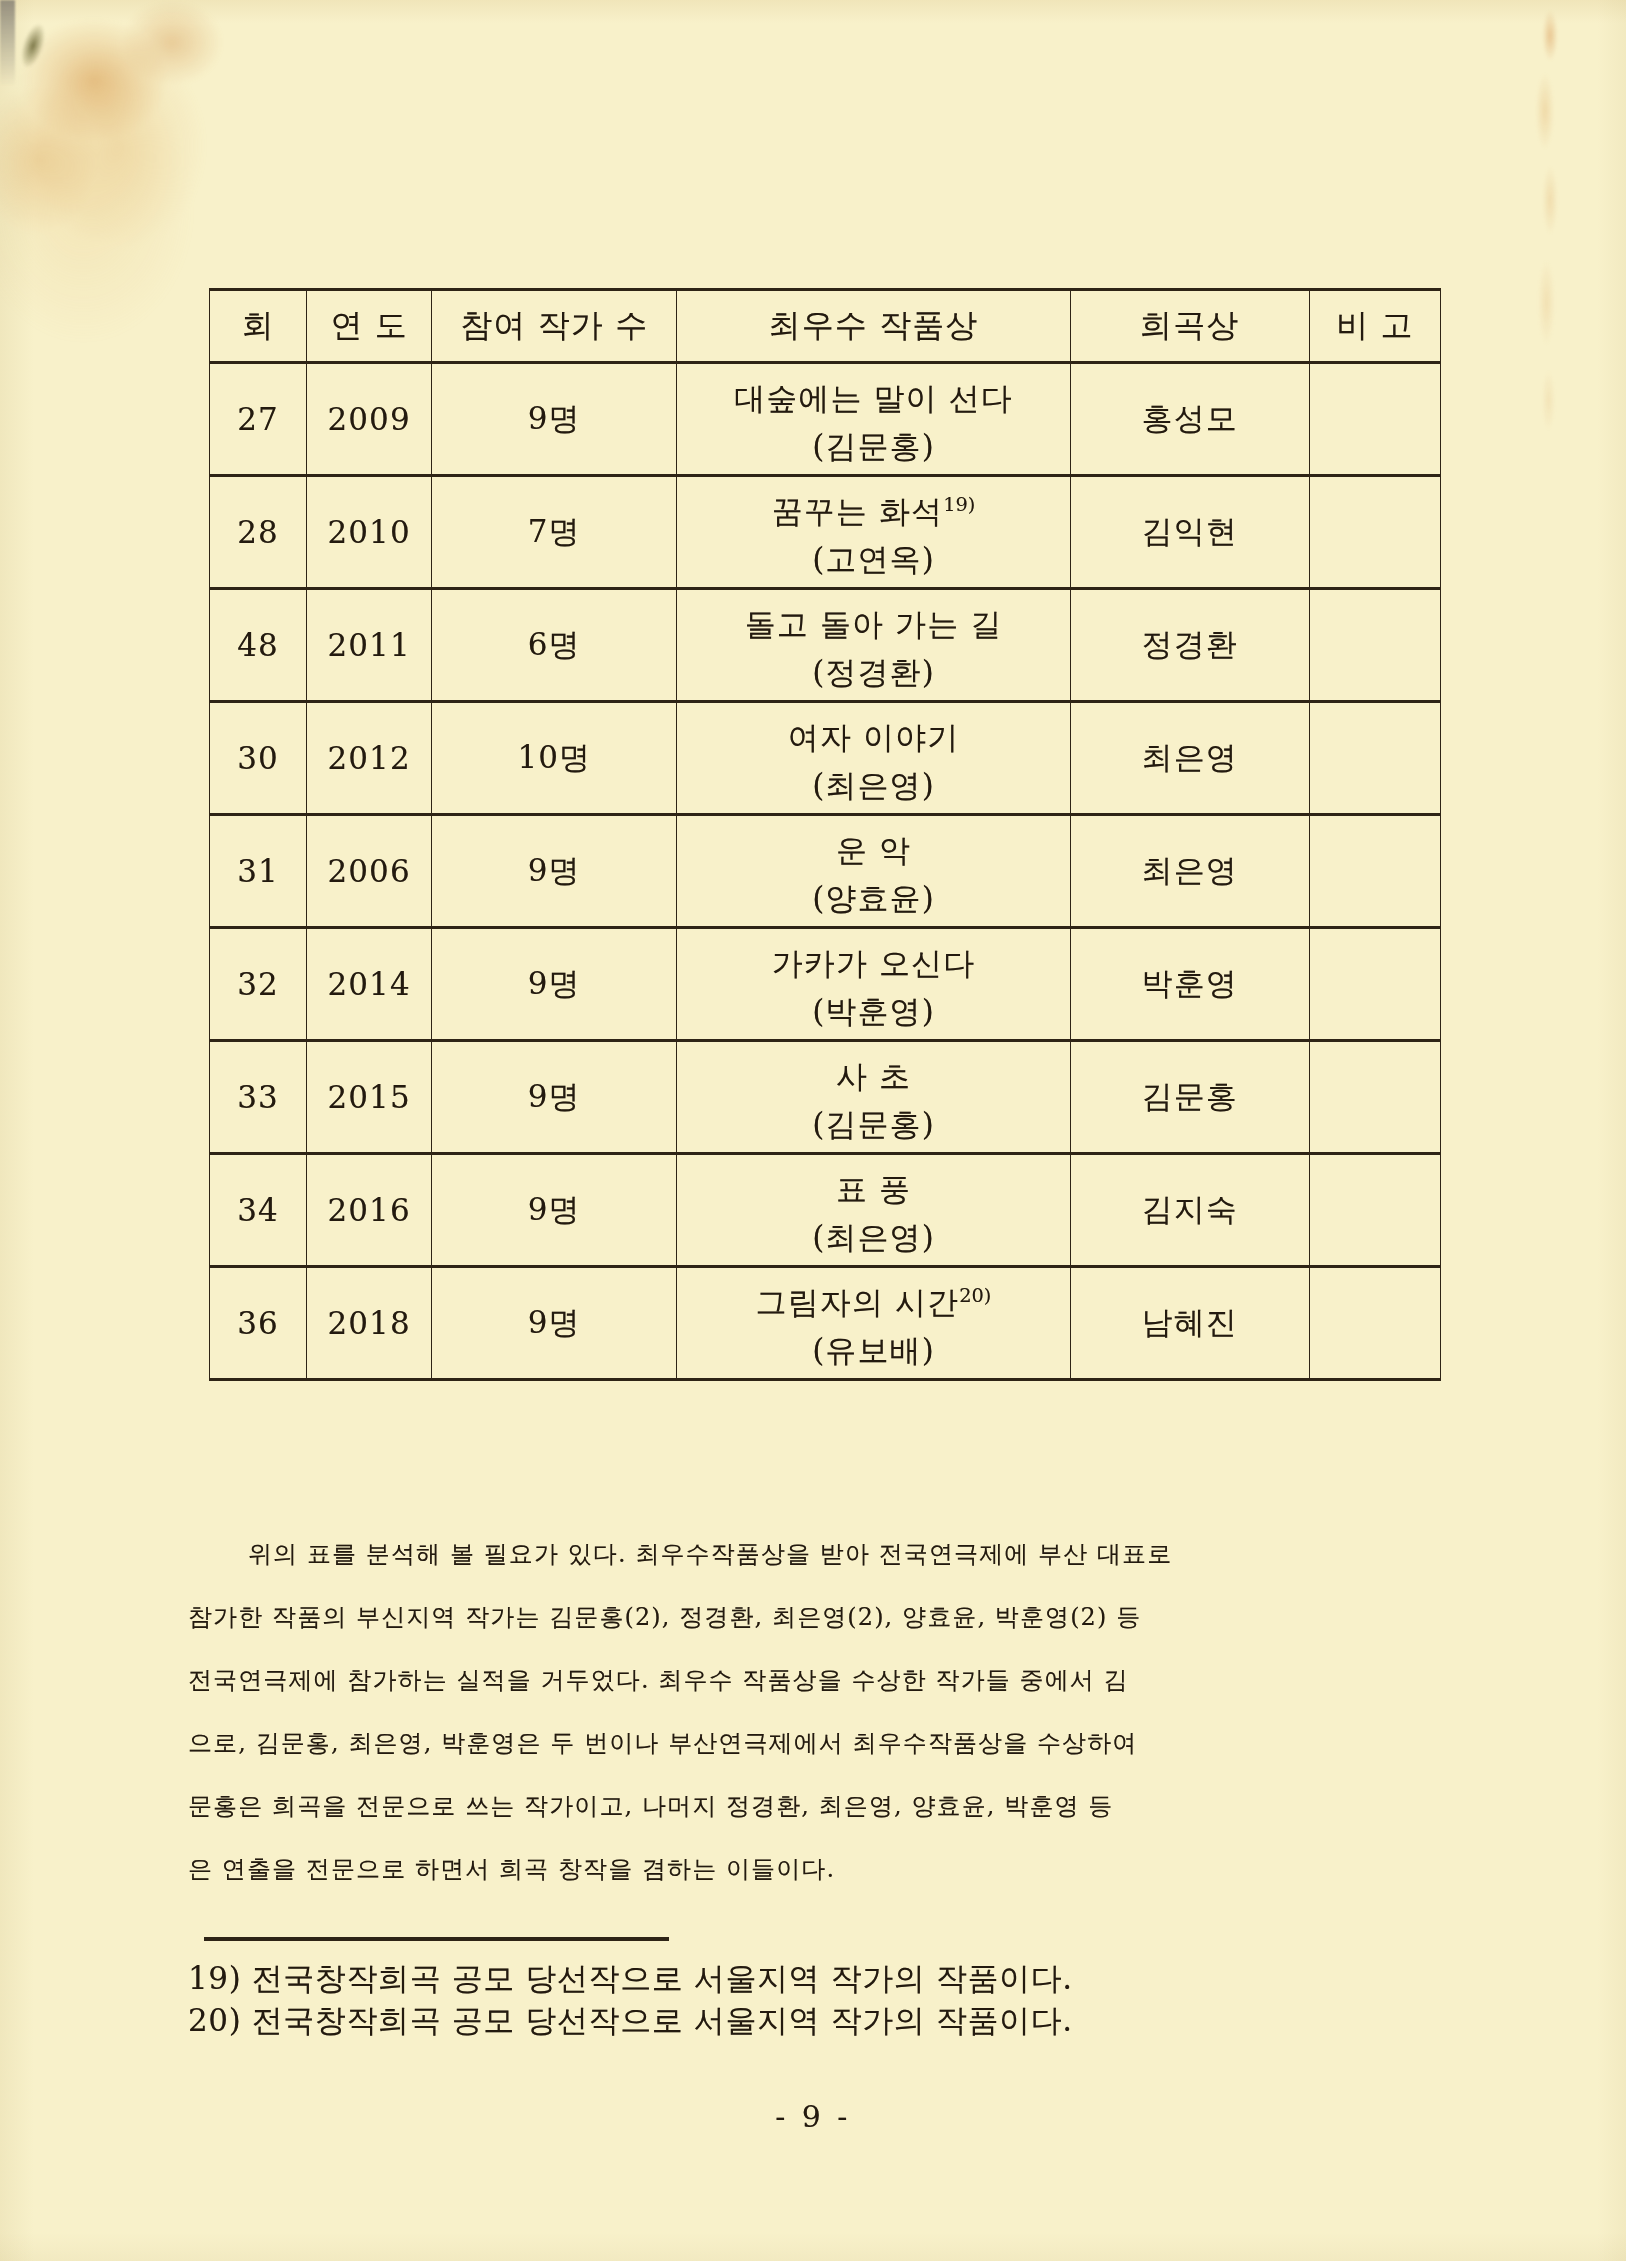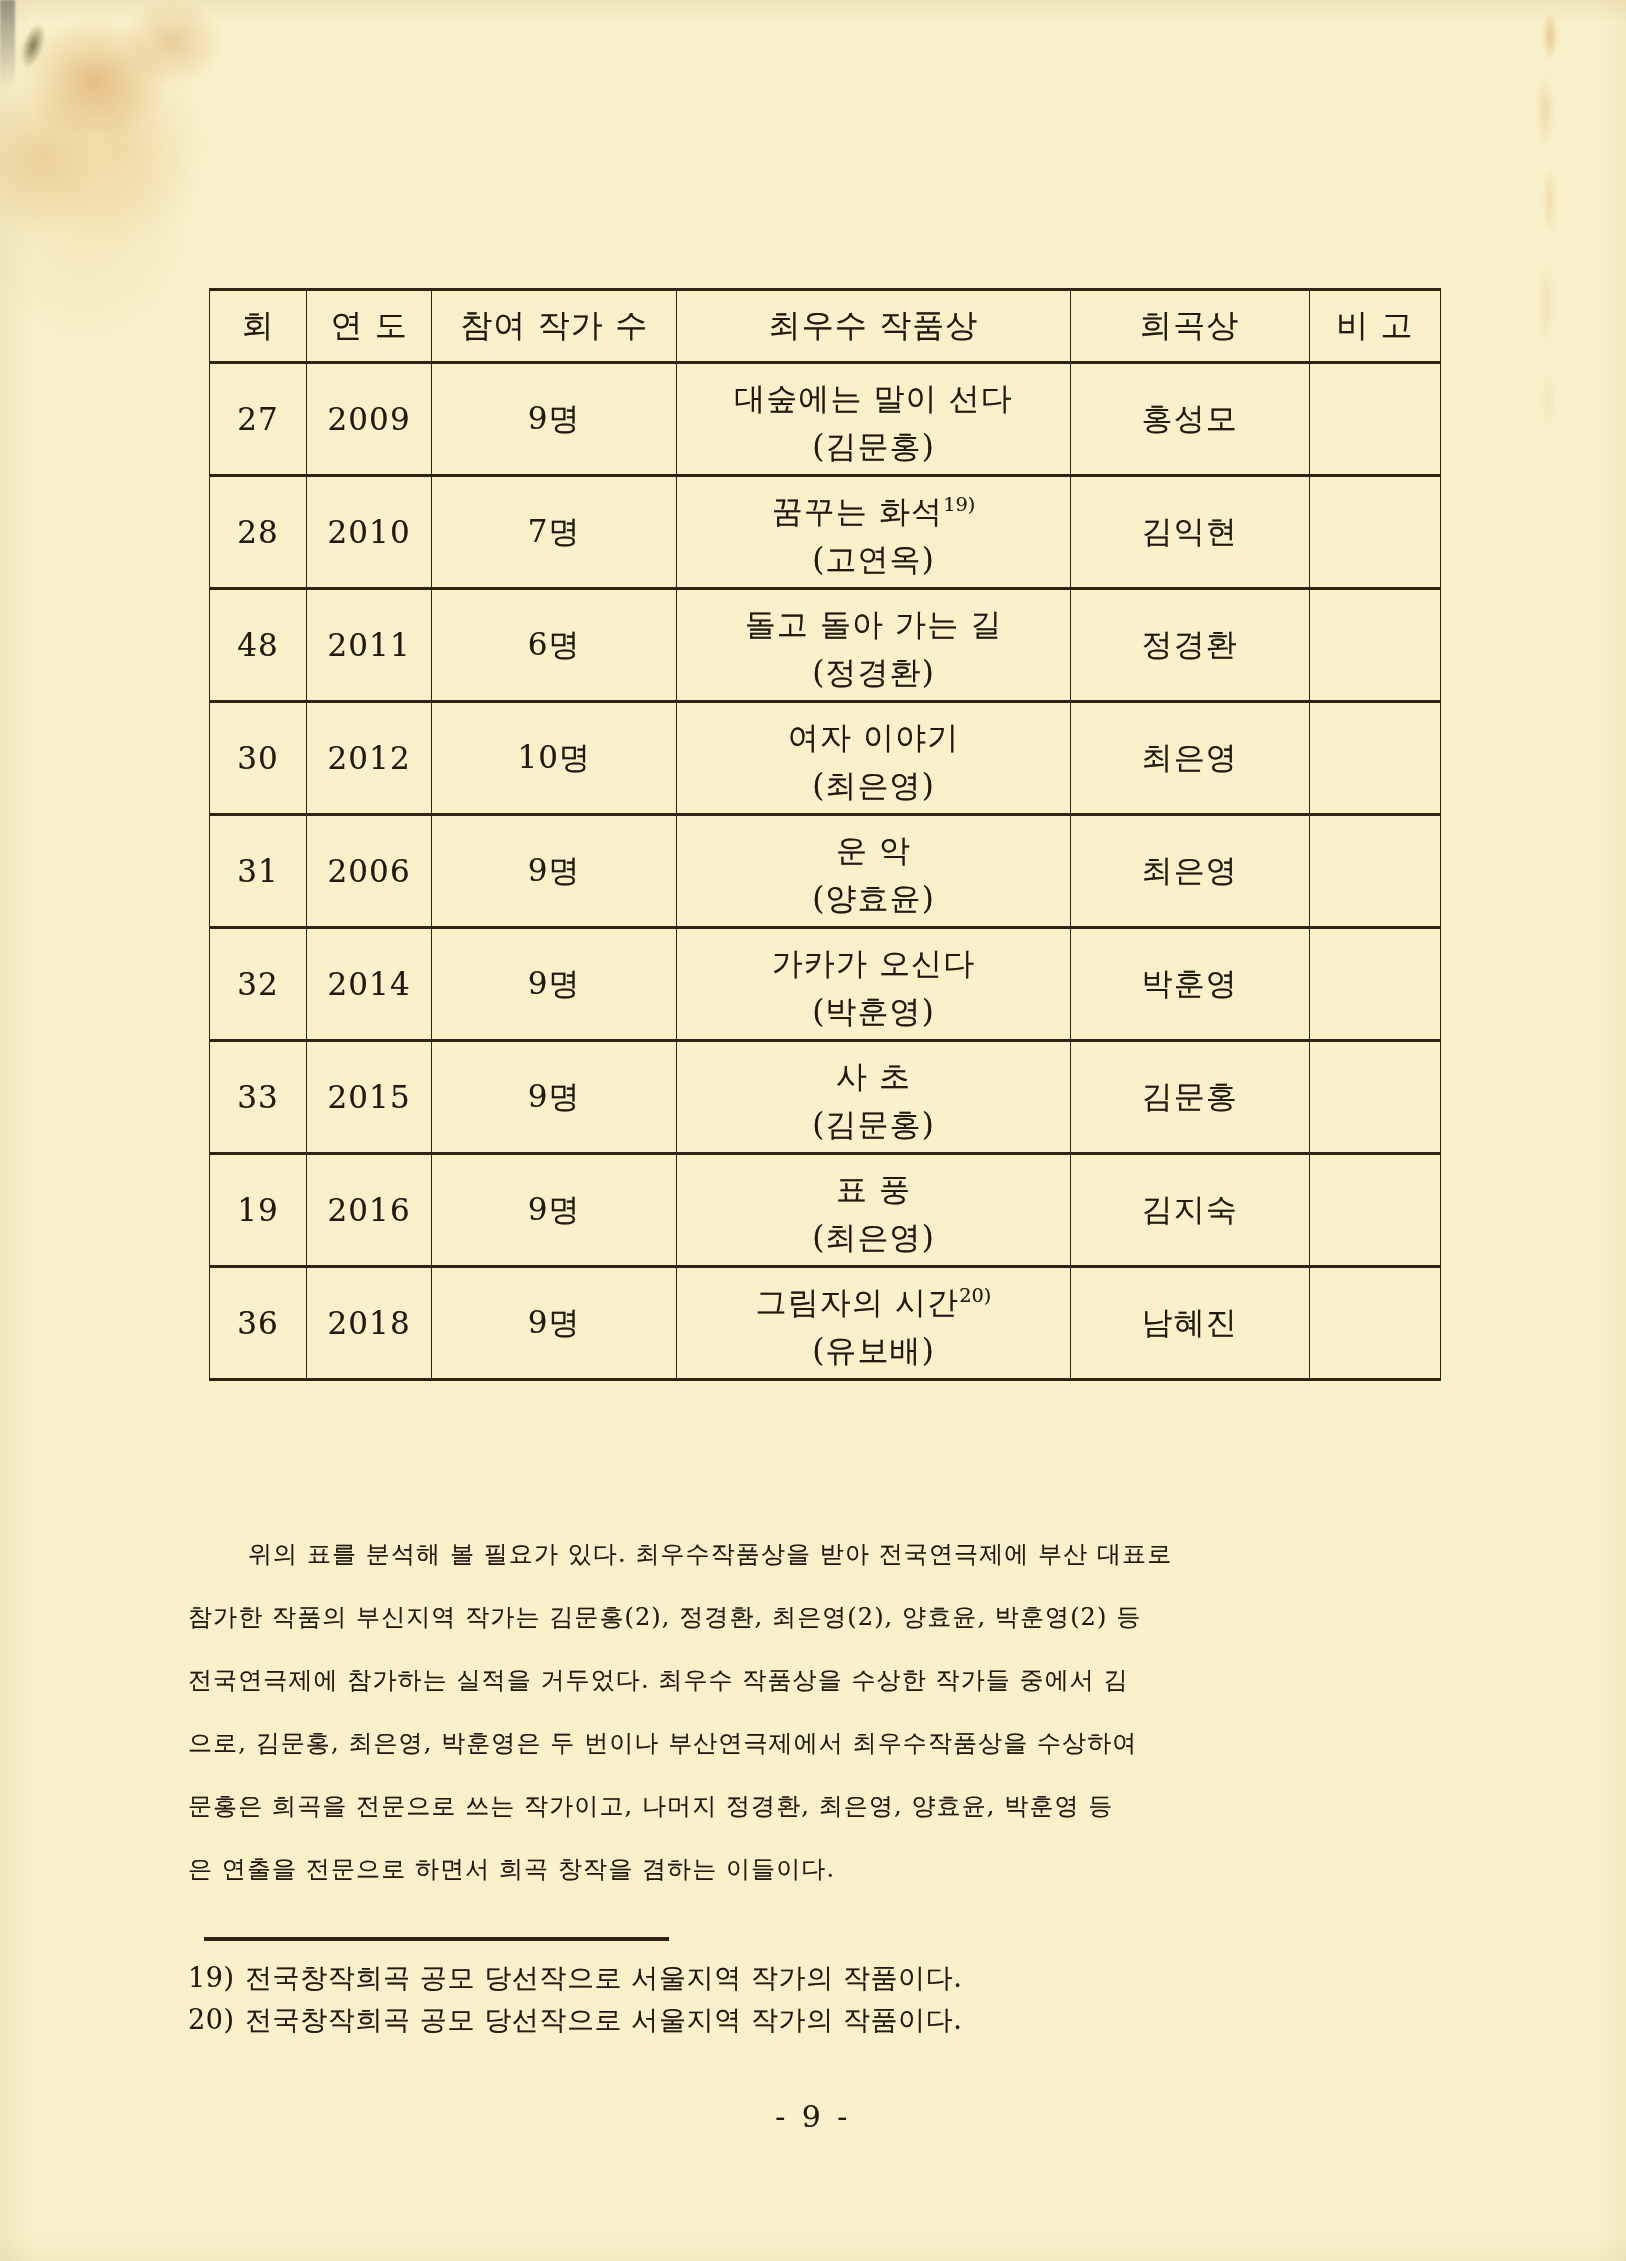--- a/index.html
+++ b/index.html
@@ -109,21 +109,21 @@
     left: 204px; top: 1937px;
     width: 465px; height: 4px;
     background: #2e2416;
   }
   .footnotes {
     position: absolute;
     left: 188px; top: 1957px;
     width: 1311px;
   }
   .footnote-line {
-    font-size: 27px;
+    font-size: 31px;
     line-height: 42px;
     letter-spacing: 0.6px;
     white-space: nowrap;
     text-shadow: 0 0 0.6px rgba(35,26,15,0.45);
   }
   .footnote-label { display: inline-block; margin-right: 10.3px; }
   
   .page-number {
     position: absolute;
     left: 0; top: 2099px;
@@ -241,21 +241,21 @@
     <td>9명</td>
     <td>
       <span class="work-title"><span>사 초</span><sup></sup></span>
       <span class="work-author">(김문홍)</span>
     </td>
     <td>김문홍</td>
     <td></td>
   </tr>
 
   <tr>
-    <td>19</td>
+    <td>34</td>
     <td>2016</td>
     <td>9명</td>
     <td>
       <span class="work-title"><span>표 풍</span><sup></sup></span>
       <span class="work-author">(최은영)</span>
     </td>
     <td>김지숙</td>
     <td></td>
   </tr>
 

